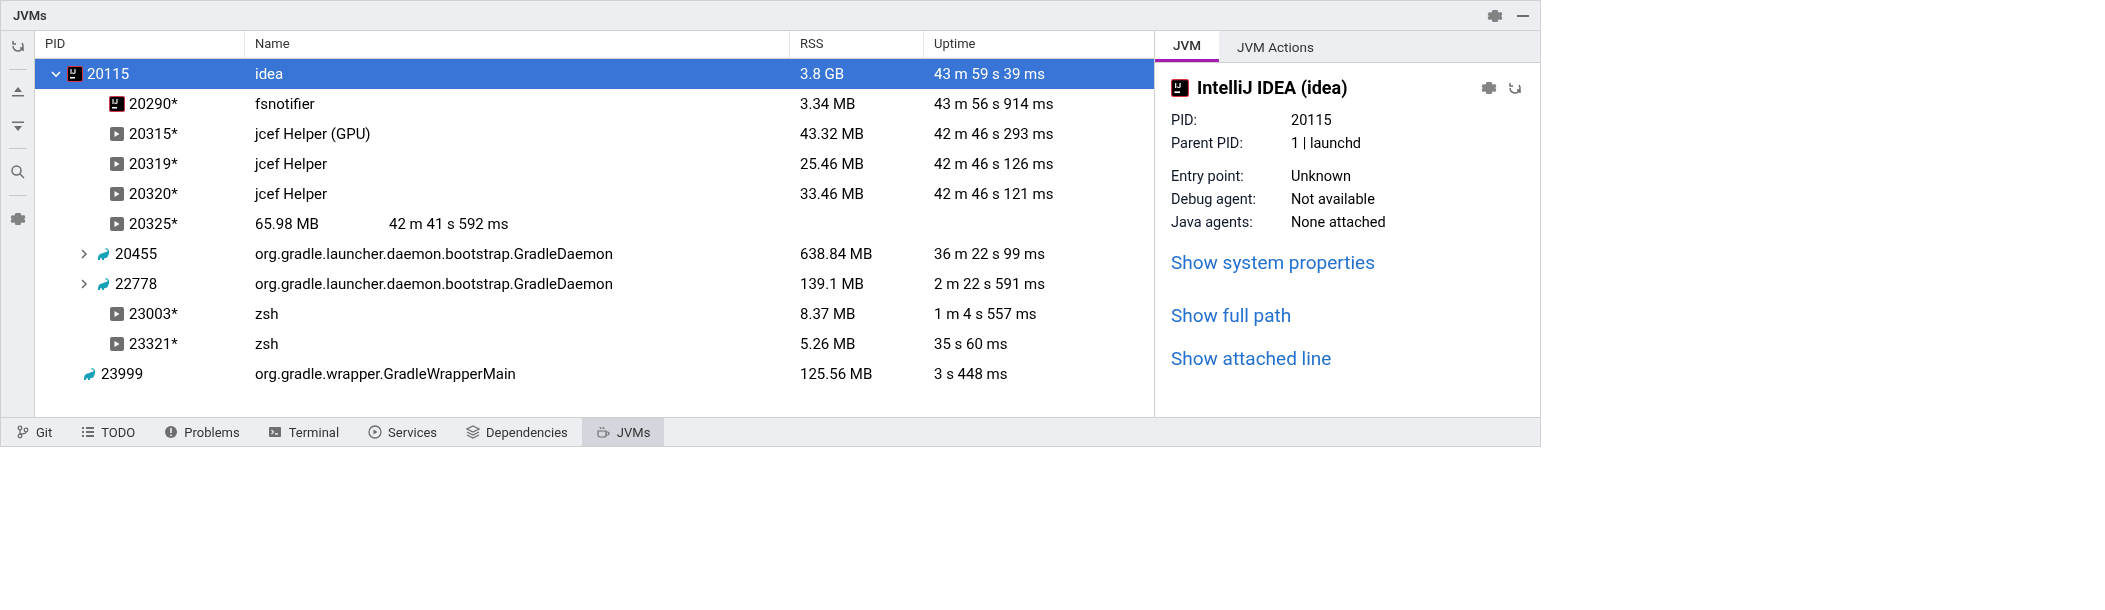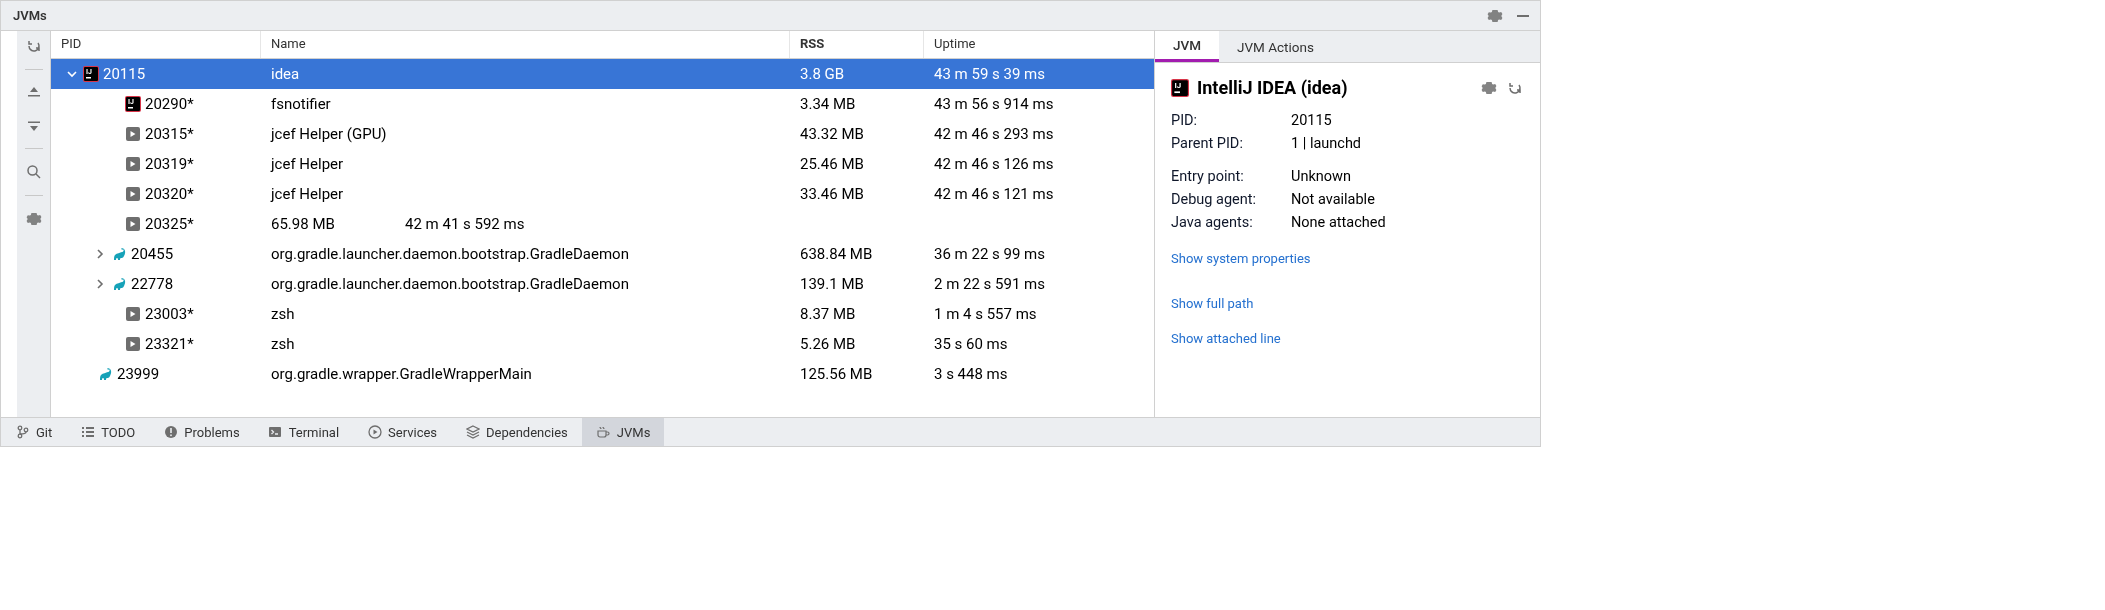--- a/index.html
+++ b/index.html
@@ -2,32 +2,32 @@
 <html><head>
 <meta charset="utf-8">
 <style>
   * { box-sizing: border-box; margin: 0; padding: 0; font-family: -apple-system, BlinkMacSystemFont, "Segoe UI", Roboto, sans-serif; }
   body { background: #fff; color: #000; font-size: 14px; }
   .panel { width: 1541px; height: 447px; display: flex; flex-direction: column; border: 1px solid #d0d0d0; }
   .header { height: 30px; background: #eceef1; border-bottom: 1px solid #d0d0d0; display: flex; align-items: center; padding: 0 8px 0 12px; }
   .header-title { font-size: 13px; font-weight: 600; color: #333; flex: 1; }
   .header-actions { display: flex; gap: 10px; }
   .icon-btn { width: 18px; height: 18px; display: flex; align-items: center; justify-content: center; cursor: pointer; color: #6e6e6e; }
-  .body { flex: 1; display: flex; overflow: hidden; padding-left: 16px; }
+  .body { flex: 1; display: flex; overflow: hidden; }
   .gutter { width: 34px; background: #eceef1; border-right: 1px solid #d0d0d0; display: flex; flex-direction: column; align-items: center; padding-top: 6px; gap: 14px; }
   .gutter .icon-btn { color: #6e6e6e; }
   .gutter-sep { width: 18px; height: 1px; background: #c8c8c8; }
   .main { flex: 1; display: flex; overflow: hidden; }
   .table-wrap { flex: 1; display: flex; flex-direction: column; overflow: hidden; border-right: 1px solid #d0d0d0; }
   .thead { display: flex; height: 28px; border-bottom: 1px solid #d0d0d0; background: #fff; }
   .th { padding: 5px 10px; font-size: 13px; color: #333; border-right: 1px solid #e6e6e6; }
   .th:last-child { border-right: none; }
   .col-pid { width: 210px; }
   .col-name { flex: 1; min-width: 0; }
-  .col-rss { width: 134px; font-weight: bold; }
+  .col-rss { width: 134px; }
   .col-uptime { width: 230px; }
   .tbody { flex: 1; overflow: auto; }
   .row { display: flex; height: 30px; align-items: center; }
   .row.selected { background: #3875d6; color: #fff; }
   .cell { padding: 0 10px; font-size: 15px; overflow: hidden; text-overflow: ellipsis; white-space: nowrap; }
   .cell.pid { width: 210px; display: flex; align-items: center; gap: 4px; }
   .cell.name { flex: 1; min-width: 0; }
   .cell.rss { width: 134px; }
   .cell.uptime { width: 230px; }
   .tree-indent { display: inline-block; }
@@ -40,21 +40,21 @@
   .tab { padding: 0 18px; display: flex; align-items: center; font-size: 13.5px; color: #333; cursor: pointer; }
   .tab.active { background: #fff; border-bottom: 3px solid #a21caf; font-weight: 500; }
   .details-body { padding: 14px 16px; overflow: auto; }
   .details-title { display: flex; align-items: center; gap: 8px; margin-bottom: 14px; }
   .details-title .proc-icon { width: 18px; height: 18px; }
   .details-title-text { font-weight: 700; font-size: 18px; flex: 1; }
   .kv { display: flex; font-size: 14.5px; margin-bottom: 6px; }
   .kv-label { width: 120px; color: #0f172a; }
   .kv-value { flex: 1; }
   .kv-spacer { height: 10px; }
-  .link { color: #2470cf; cursor: pointer; font-size: 13px; margin-top: 20px; display: block; }
+  .link { color: #2470cf; cursor: pointer; font-size: 19px; margin-top: 20px; display: block; }
 
   .bottom-bar { height: 29px; background: #eceef1; border-top: 1px solid #d0d0d0; display: flex; align-items: stretch; }
   .bottom-item { display: flex; align-items: center; gap: 6px; padding: 0 14px; font-size: 13px; color: #333; cursor: pointer; }
   .bottom-item.active { background: #d3d6dc; }
   .bottom-icon { width: 15px; height: 15px; display: inline-flex; align-items: center; justify-content: center; color: #6e6e6e; }
 
   svg { display: block; }
 </style>
 </head>
 <body>

